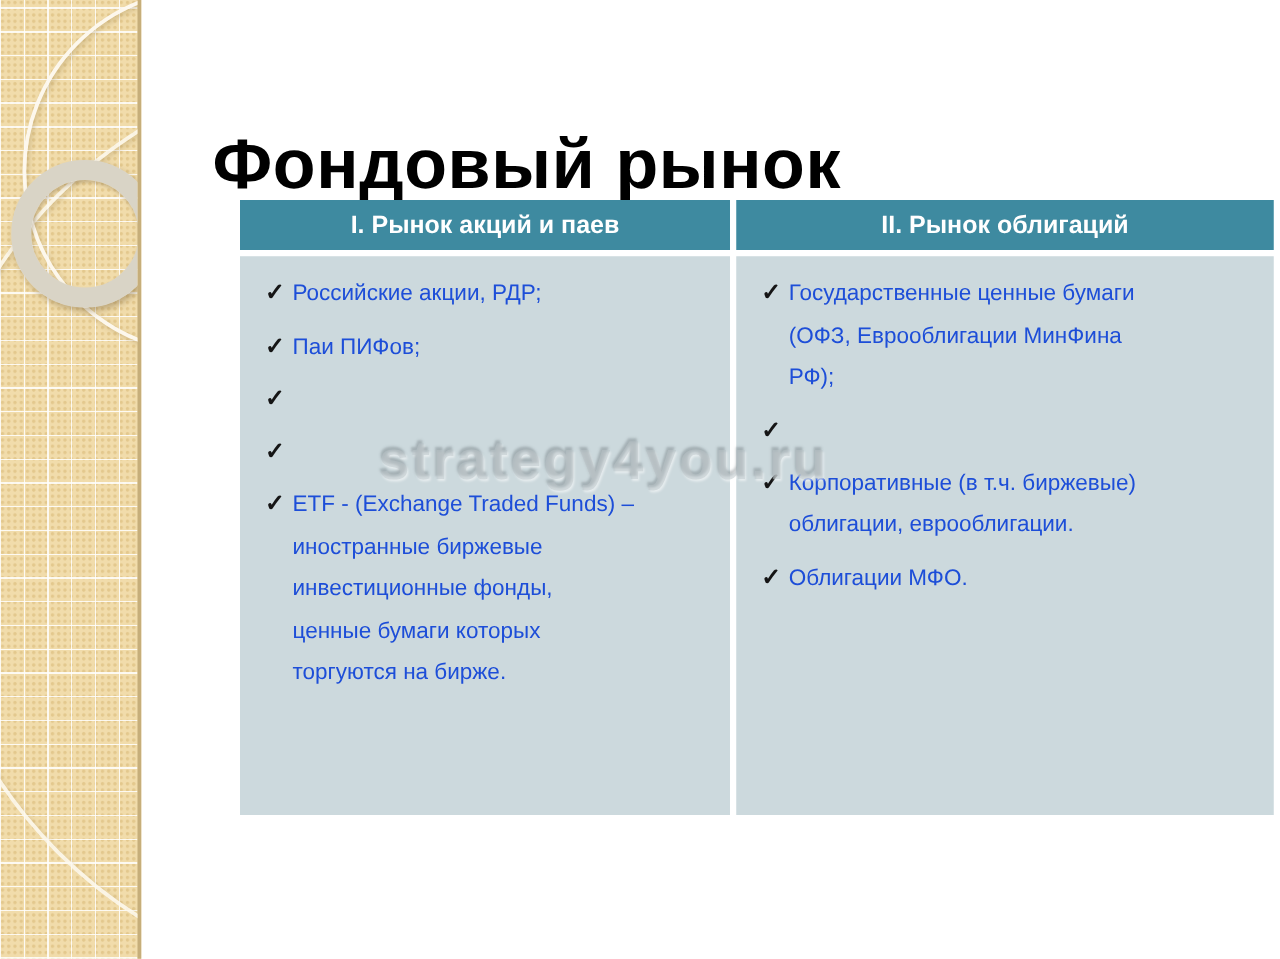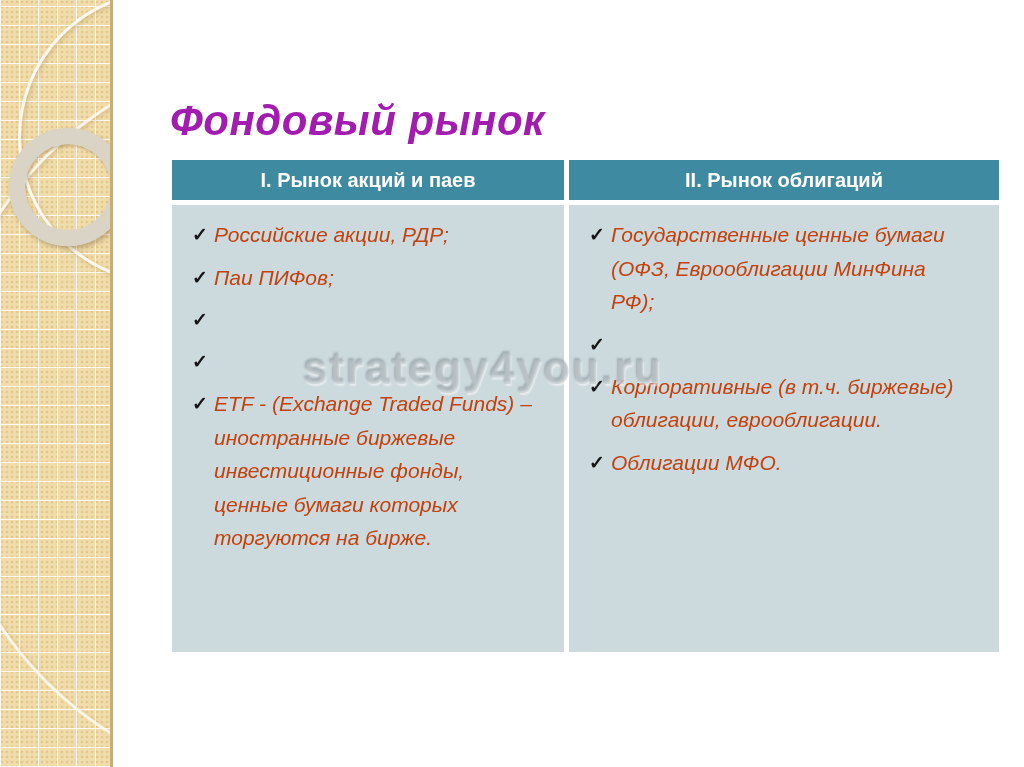--- a/index.html
+++ b/index.html
@@ -34,27 +34,27 @@
   .ring-thick{
     position:absolute;left:9px;top:128px;width:118px;height:118px;
     box-sizing:border-box;
     border:16px solid #d9d4c6;border-radius:50%;
     box-shadow:2px 3px 5px rgba(140,118,78,0.5), inset 1px 2px 3px rgba(120,100,70,0.35);
   }
 
   
   .slide-title{
     position:absolute;left:170px;top:68px;
-    font-size:42px;line-height:50px;font-weight:bold;
-    color:#a21caf;letter-spacing:0.5px;font-style:italic;
+    font-size:56px;line-height:50px;font-weight:bold;
+    color:#000000;letter-spacing:0.5px;
   }
 
   
   .market-table{
-    position:absolute;left:172px;top:160px;width:827px;
+    position:absolute;left:192px;top:160px;width:827px;
     display:grid;
     grid-template-columns:392px 430px;
     grid-template-rows:40px 447px;
     column-gap:5px;row-gap:5px;
   }
   .th{
     background:#3e8aa0;color:#ffffff;
     font-size:20px;font-weight:bold;
     display:flex;align-items:center;justify-content:center;
   }
@@ -63,23 +63,22 @@
     box-sizing:border-box;
     padding:13px 12px 0 20px;
     overflow:hidden;
   }
   .bullet-item{display:flex;margin-bottom:9px;}
   .check{
     flex:0 0 22px;width:22px;
     font-size:19px;line-height:33px;font-weight:bold;color:#151515;
   }
   .btext{
-    font-size:21px;line-height:33.5px;color:#c2410c;
+    font-size:18px;line-height:33.5px;color:#1d4ed8;
     white-space:pre-line;
-    font-style:italic;
   }
 
   
   .watermark{
     position:absolute;left:303px;top:344px;z-index:5;
     font-size:44px;font-weight:bold;letter-spacing:2px;
     color:rgba(186,196,200,0.5);
     text-shadow:-1px -2px 2px rgba(105,115,120,0.4), 1px 2px 2px rgba(255,255,255,0.55);
     pointer-events:none;
   }

